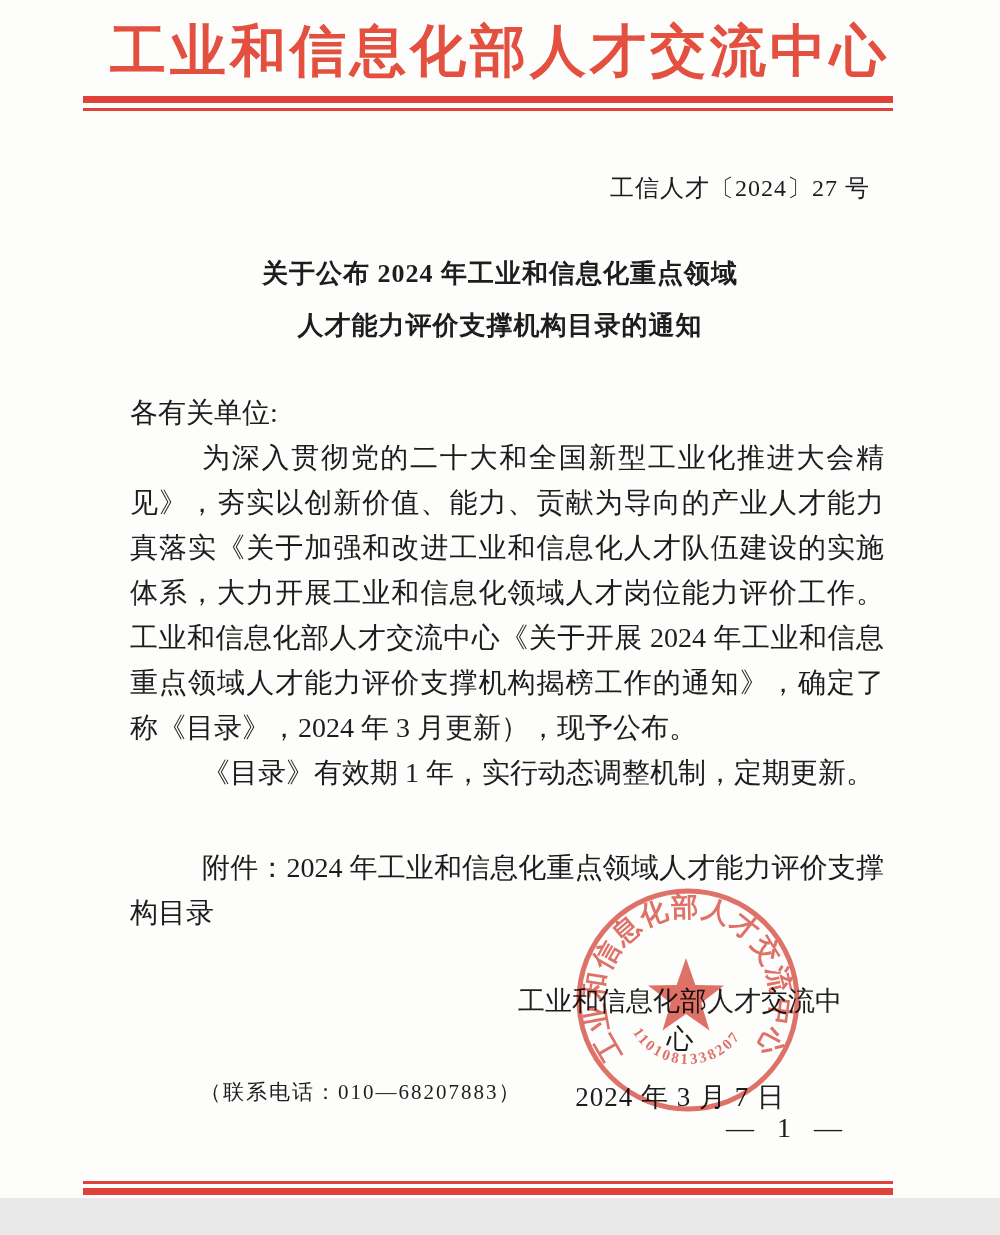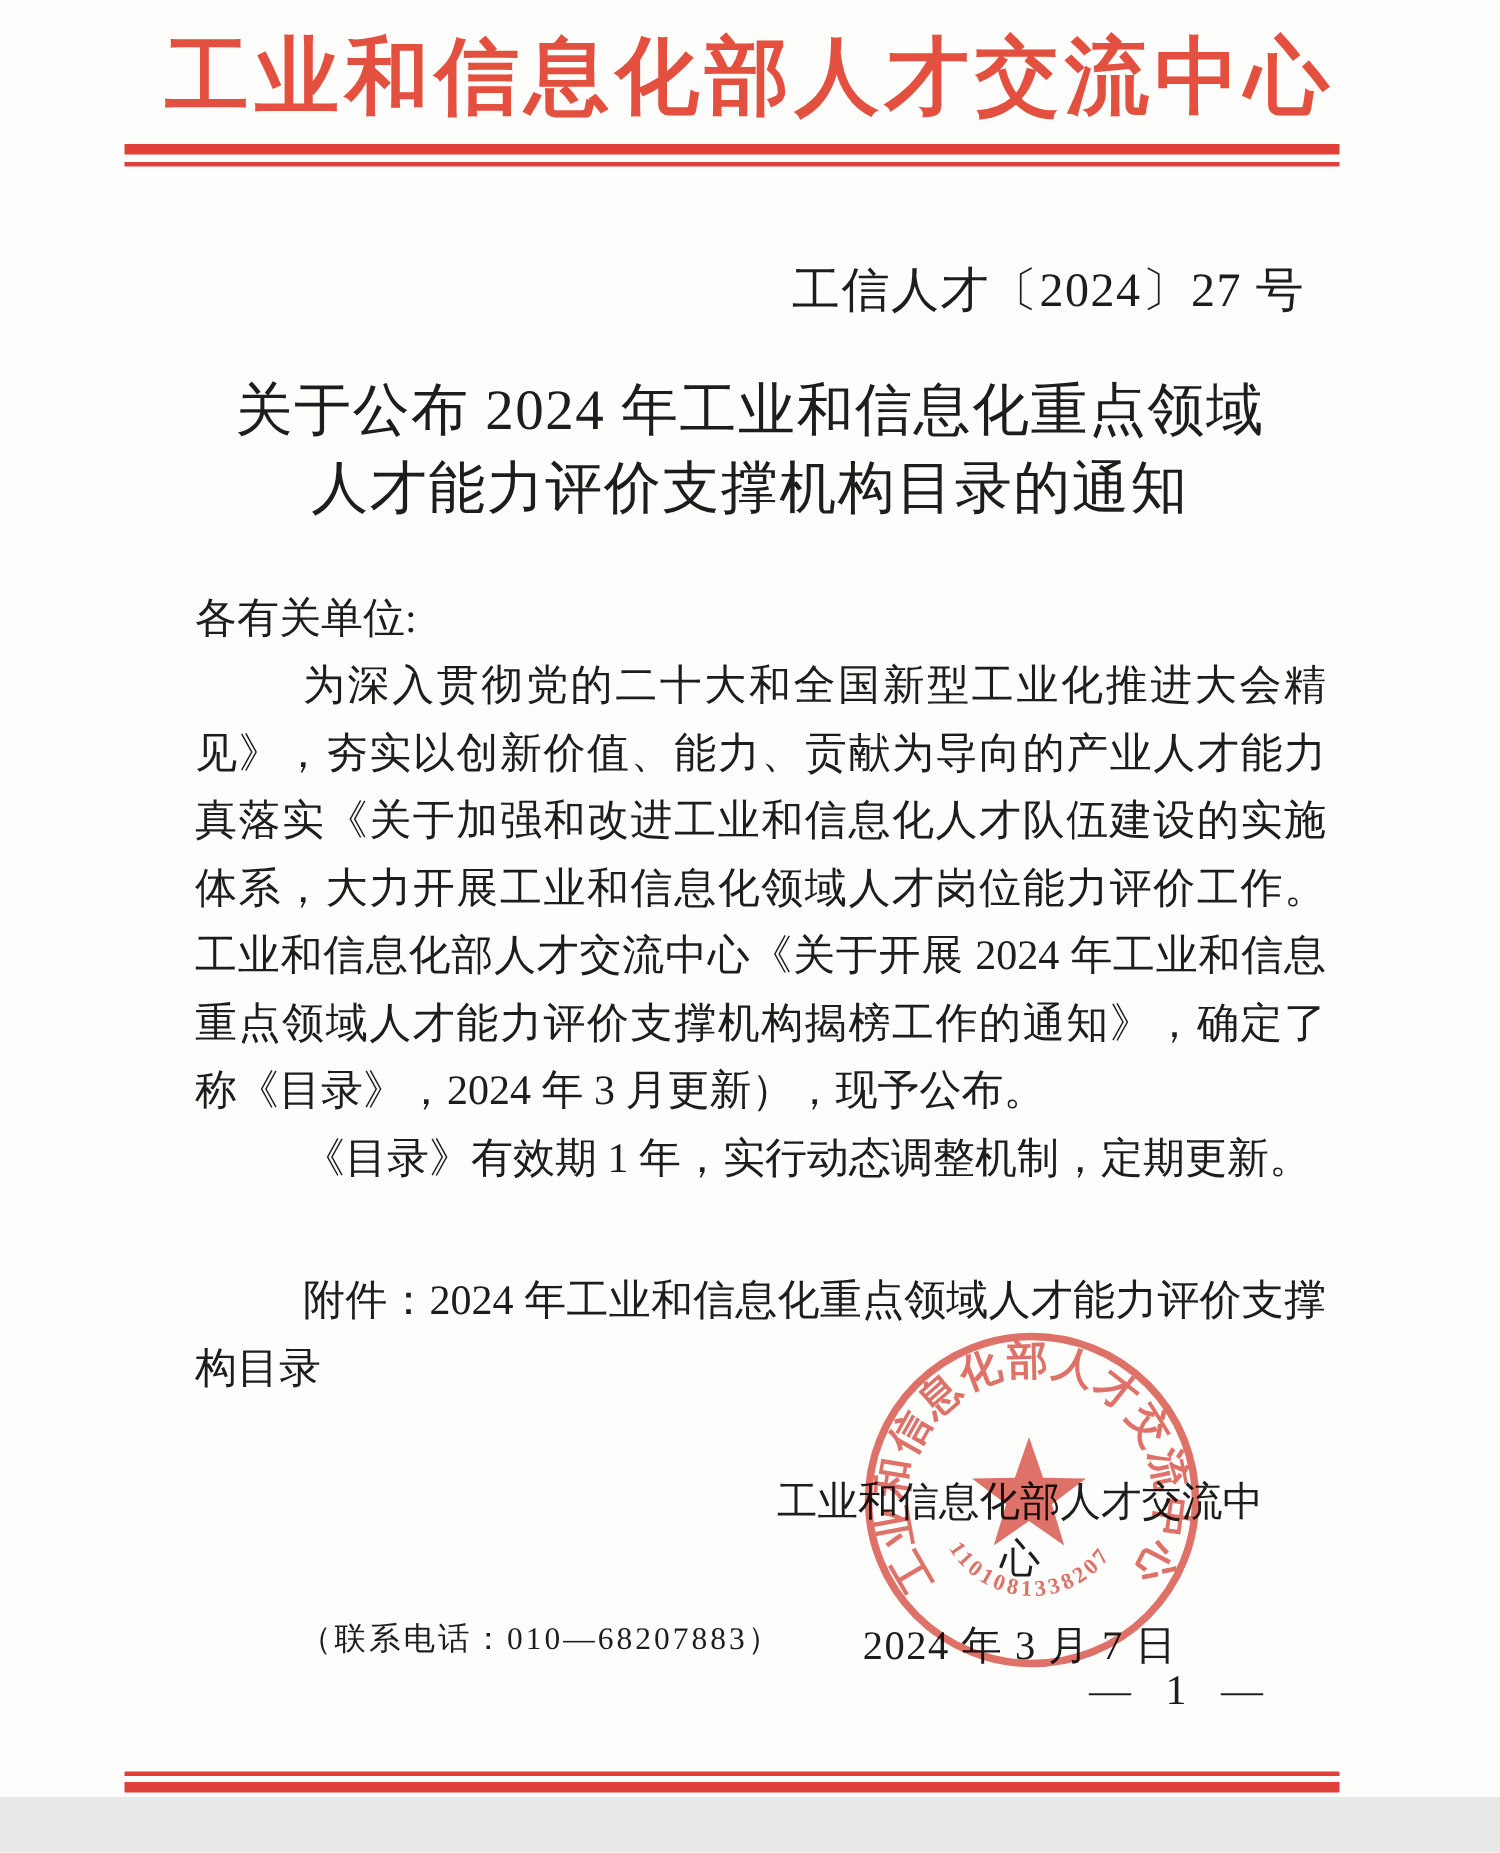--- a/index.html
+++ b/index.html
@@ -19,26 +19,26 @@
     letter-spacing:4px;
     color:#e4503f;
   }
   .rule { position:absolute; left:83px; width:810px; background:#e0413a; }
   .rule.h-thick { top:96px;  height:7px; }
   .rule.h-thin  { top:108px; height:3px; }
   .rule.f-thin  { top:1181px; height:3px; }
   .rule.f-thick { top:1188px; height:7px; }
   .doc-number {
     position:absolute; top:172px; right:130px;
-    font-size:32px; letter-spacing:1px;
+    font-size:24px; letter-spacing:1px;
   }
   .doc-title {
     position:absolute; top:248px; left:0; width:100%;
     text-align:center;
-    font-size:38px; font-weight:normal;
+    font-size:26px; font-weight:bold;
     line-height:52px; letter-spacing:1px;
   }
   .body-block {
     position:absolute; top:390px; left:130px; width:754px;
     font-size:28px; line-height:45px;
   }
   .line {
     height:45px; overflow:hidden;
     text-align:justify; text-align-last:left;
     white-space:nowrap;

